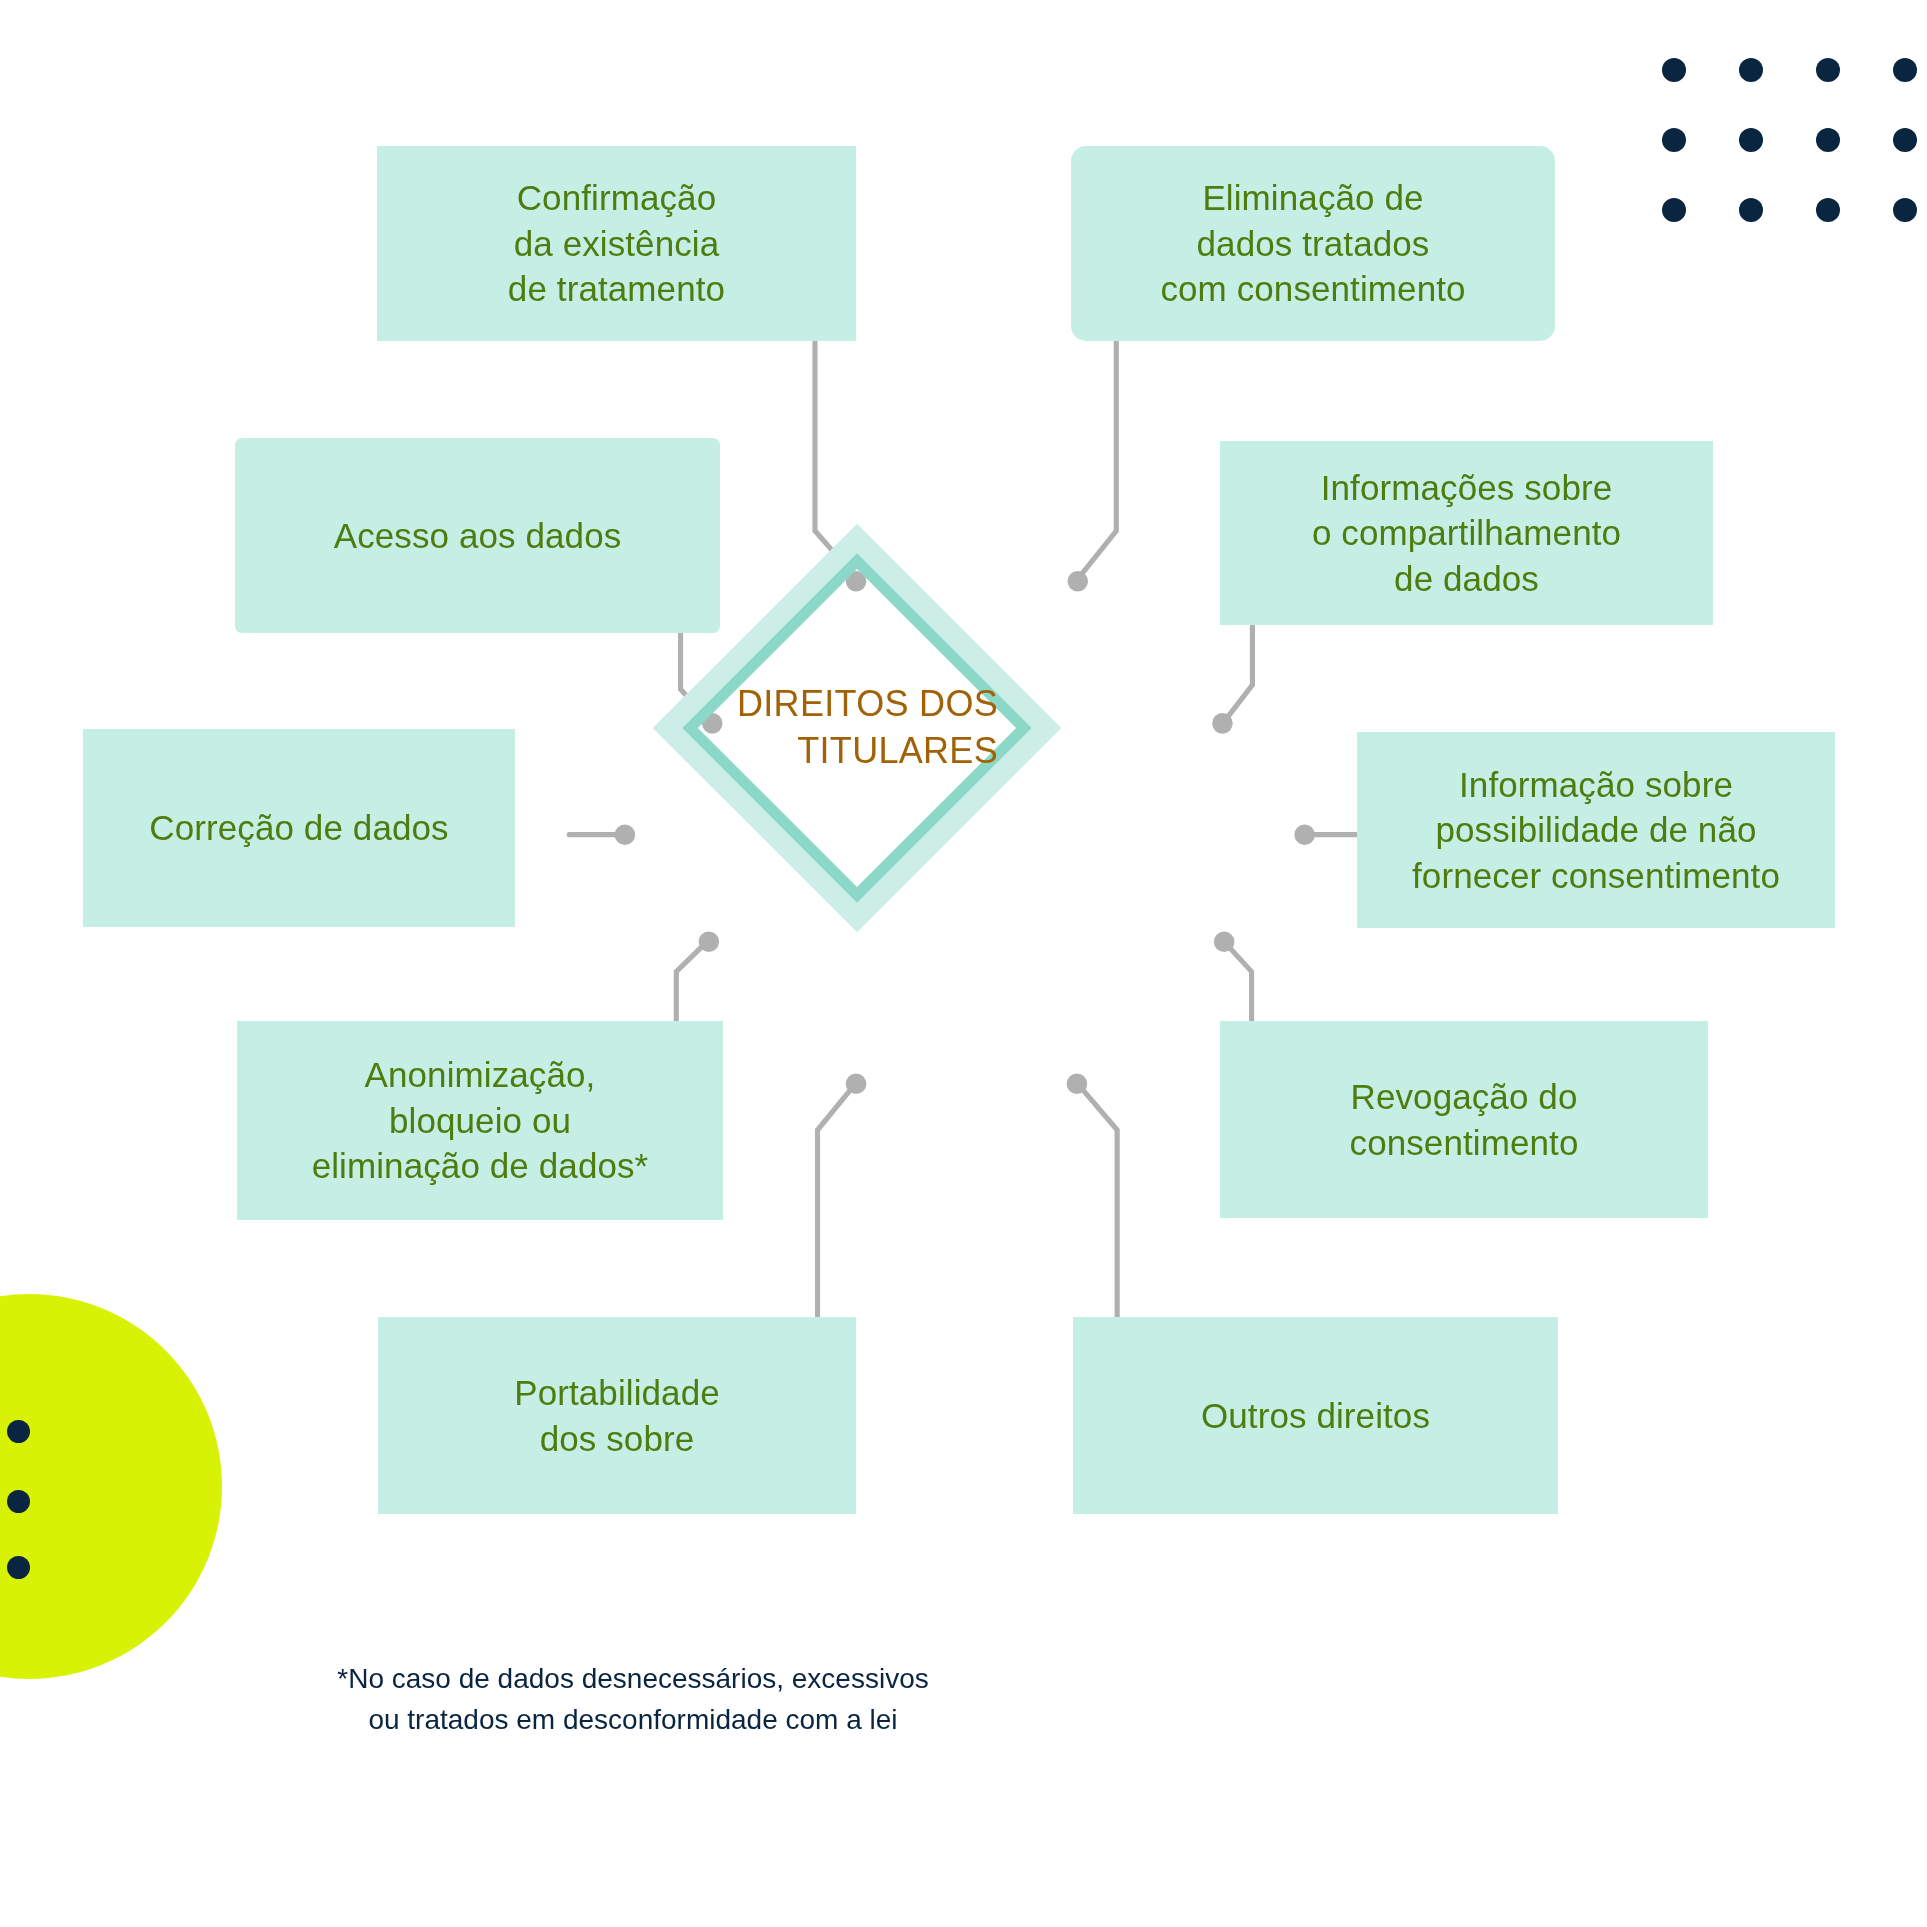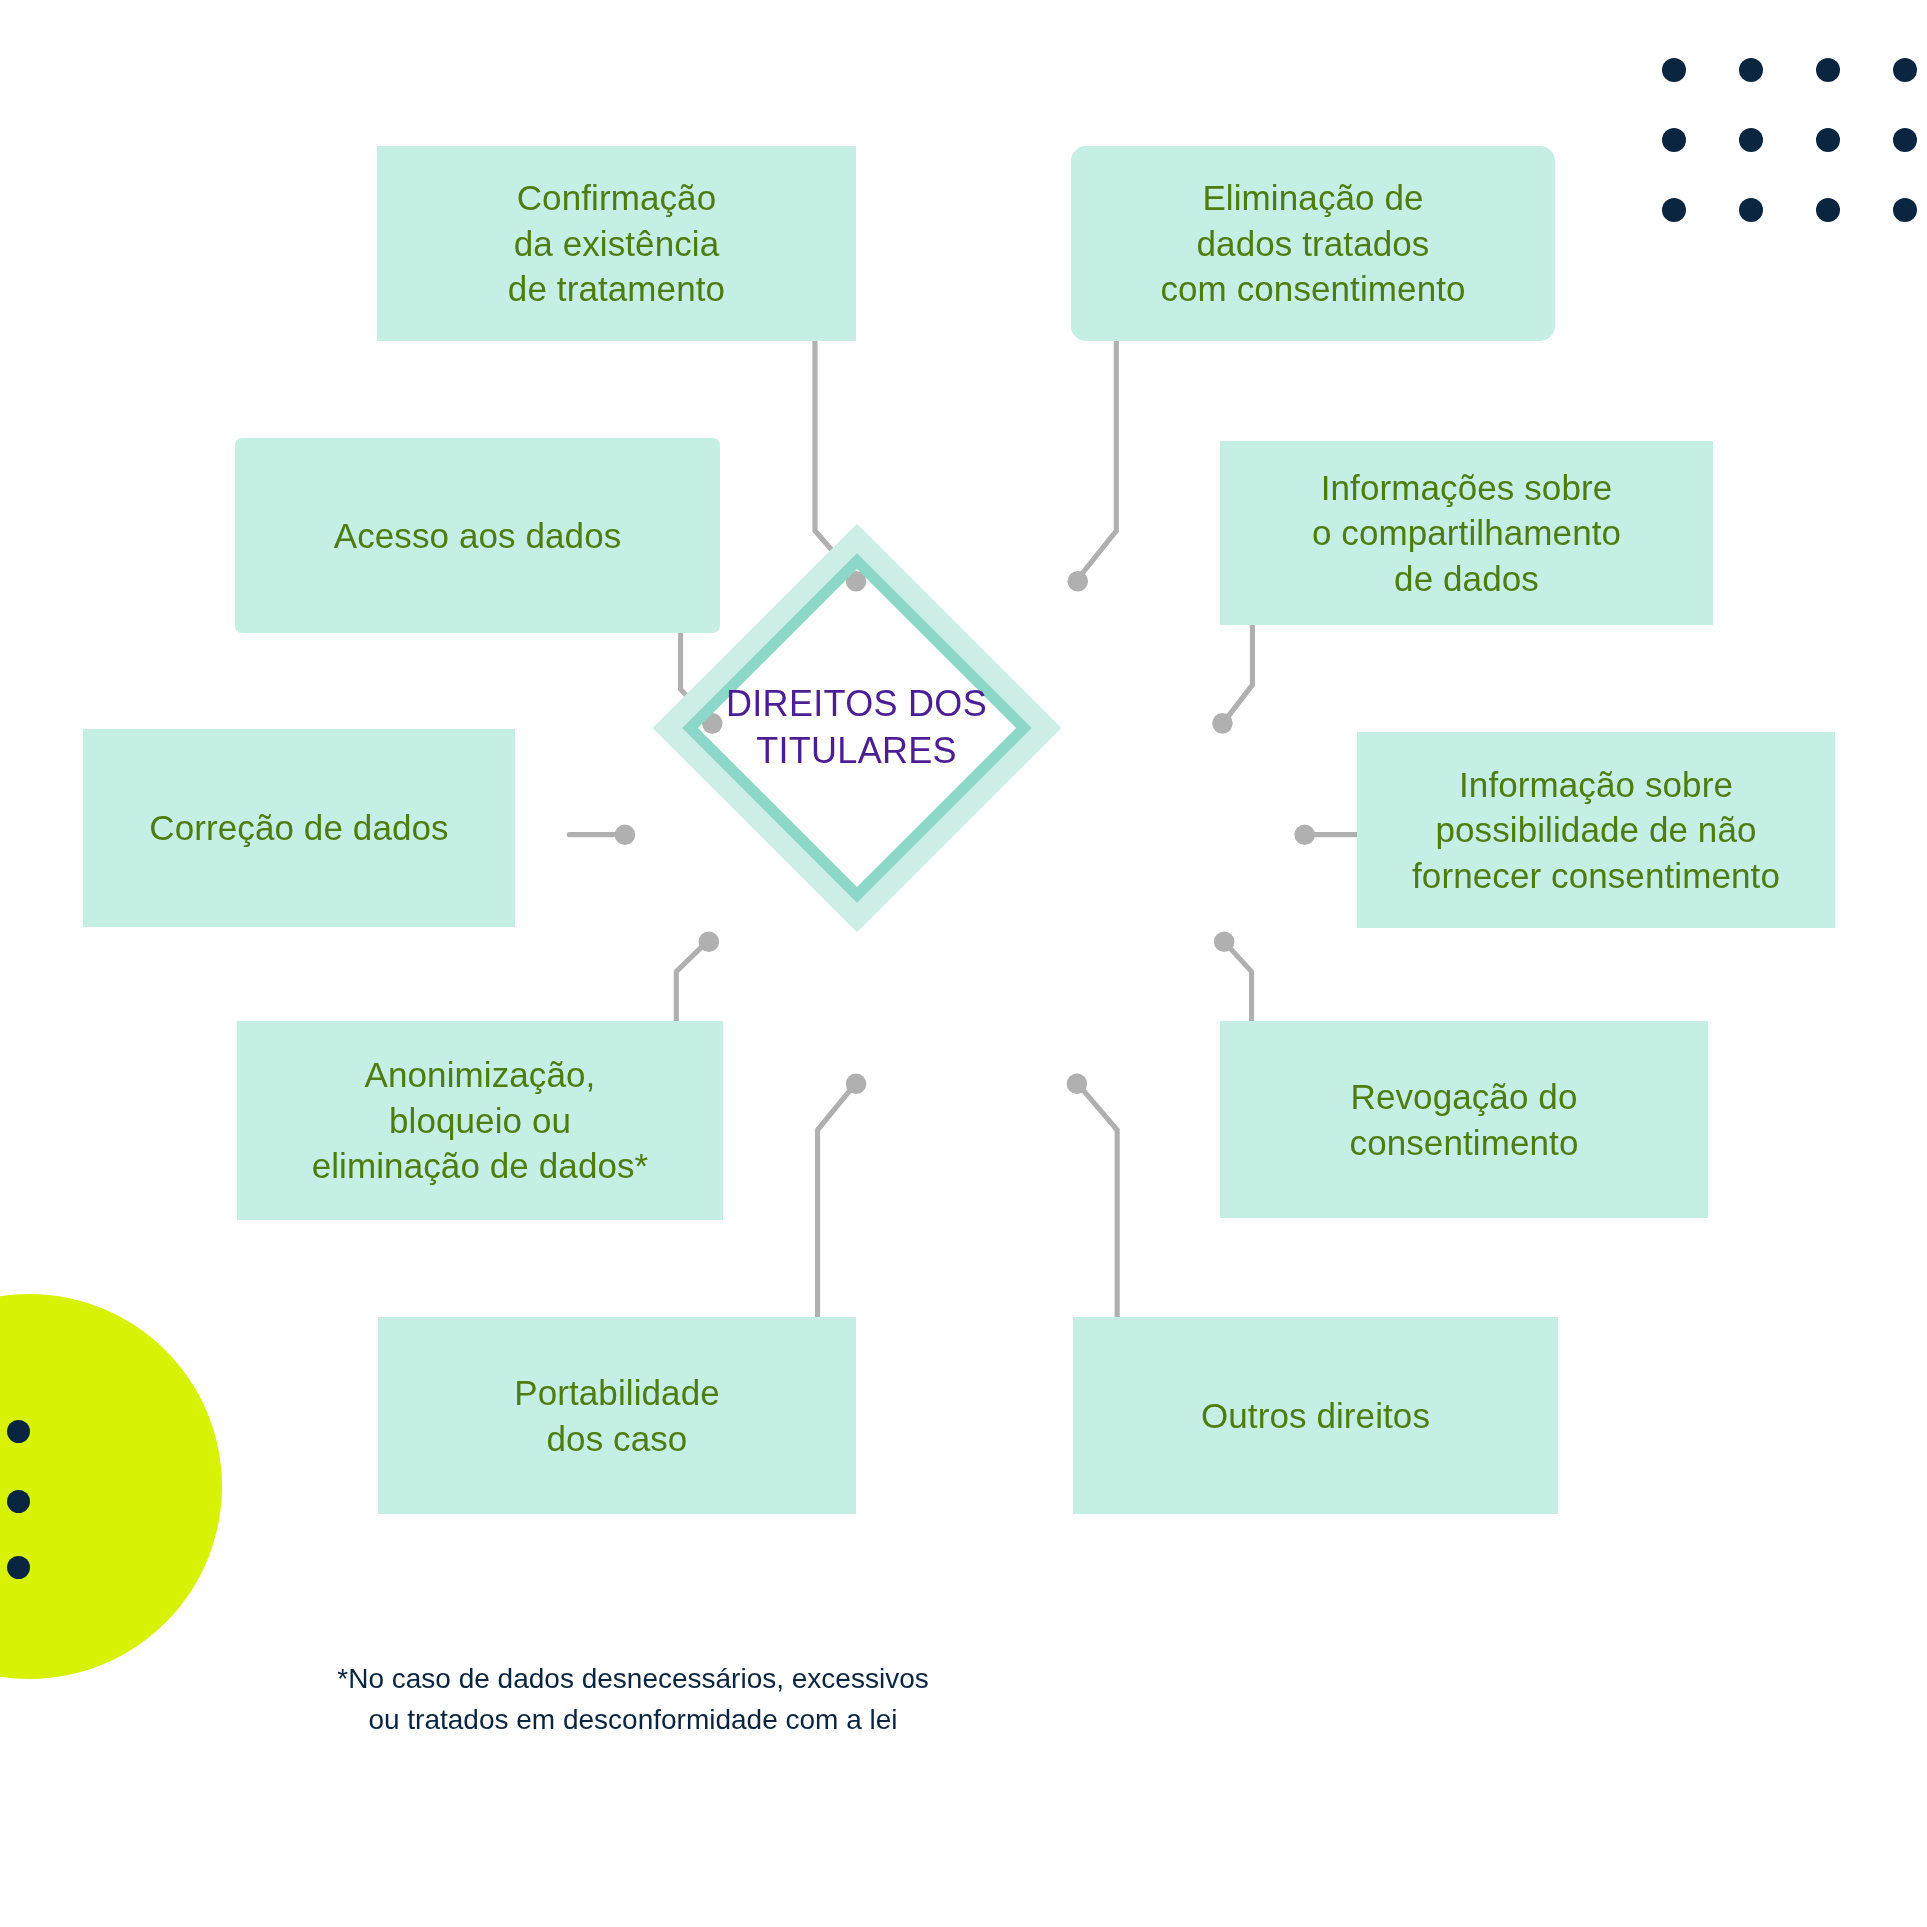--- a/index.html
+++ b/index.html
@@ -95,22 +95,22 @@
     width: 247px;
     height: 247px;
     border: 11px solid #8BD8C8;
   }
   .diamond-text {
     position: absolute;
     left: 50%;
     top: 50%;
     transform: translate(-50%, -50%);
     width: 283px;
-    text-align: center;
-    color: #4c1d95;
+    text-align: right;
+    color: #a16207;
     font-size: 36px;
     line-height: 1.32;
     letter-spacing: 0.3px;
     white-space: pre-line;
   }
   
   .footnote {
     position: absolute;
     color: #0A2540;
     font-size: 28px;
@@ -219,21 +219,21 @@
 eliminação de dados*</span>
   </div>
 
   <div class="node" style="left:1220px; top:1021px; width:488px; height:197px;">
     <span class="node-label">Revogação do
 consentimento</span>
   </div>
 
   <div class="node" style="left:378px; top:1317px; width:478px; height:197px;">
     <span class="node-label">Portabilidade
-dos caso</span>
+dos sobre</span>
   </div>
 
   <div class="node" style="left:1073px; top:1317px; width:485px; height:197px;">
     <span class="node-label">Outros direitos</span>
   </div>
 
   <div class="diamond-wrap">
     <div class="diamond-outer"></div>
     <div class="diamond-inner"></div>
     <div class="diamond-text">DIREITOS DOS

